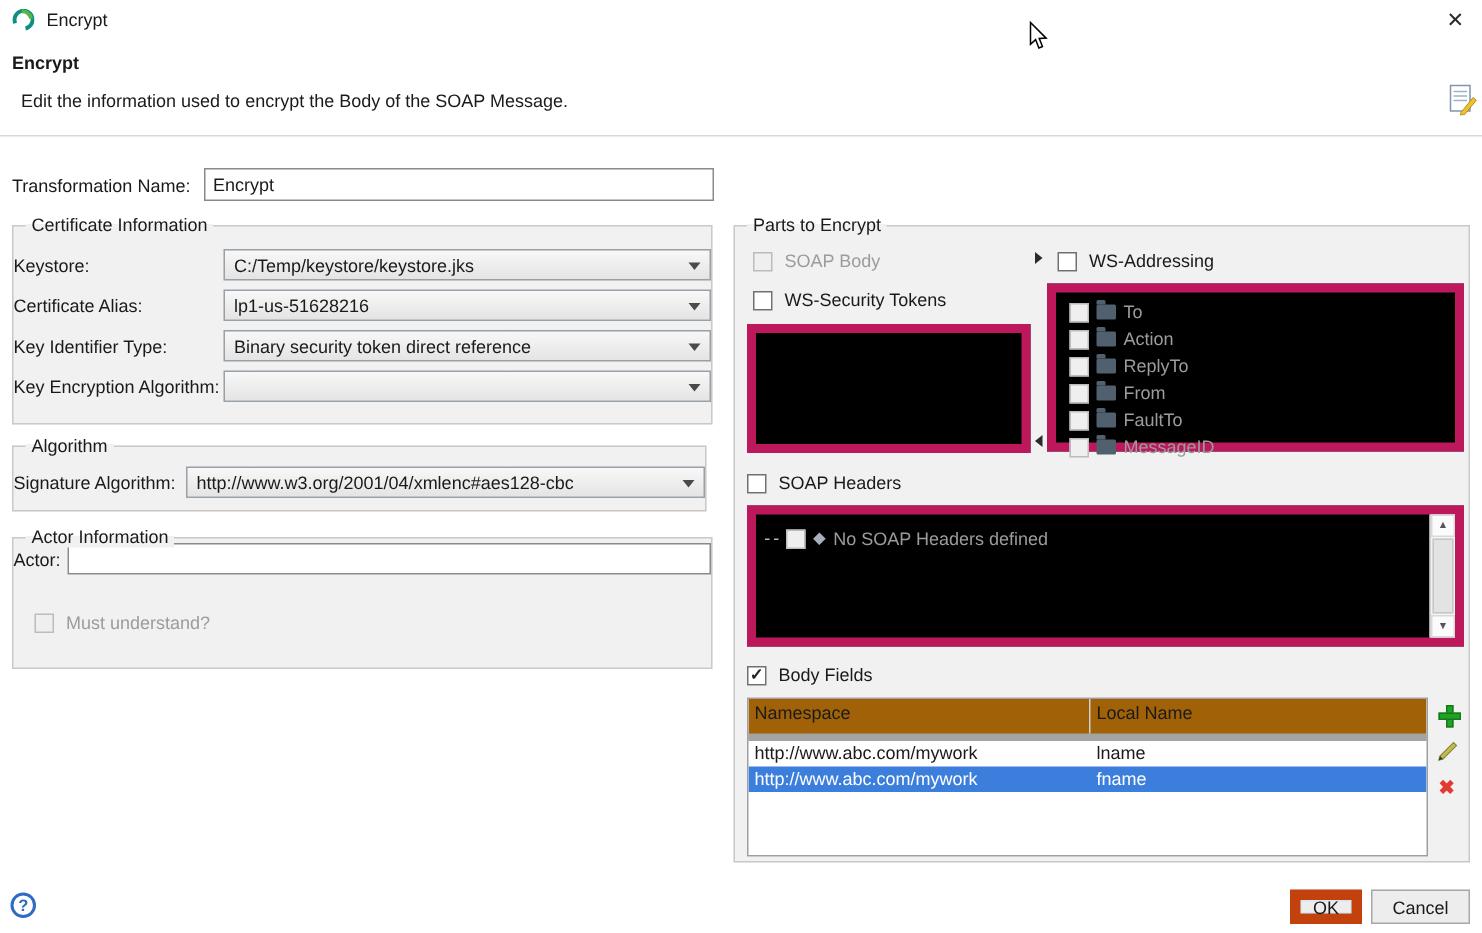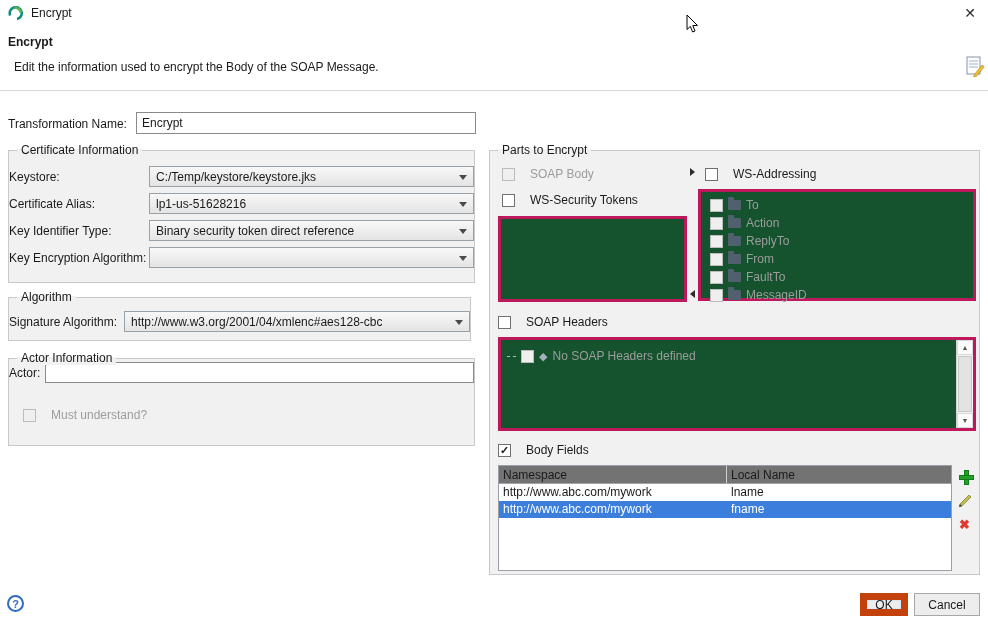--- a/index.html
+++ b/index.html
@@ -22,38 +22,38 @@
   .frow{display:flex;align-items:center;height:27px;padding:0 0}
   .flabel{flex:0 0 auto}
   
   .combo{position:relative;height:21px;background:linear-gradient(#f8f8f8,#e4e4e4);border:1px solid #98a0a8;display:flex;align-items:center;padding:0 22px 0 6px;flex:1 1 auto;min-width:0;cursor:default}
   .combo-text{white-space:nowrap;overflow:hidden}
   .combo-arrow{position:absolute;right:6px;top:8px;width:0;height:0;border-left:4px solid transparent;border-right:4px solid transparent;border-top:5px solid #4a4a4a}
   
   .cb{width:13px;height:13px;border:1px solid #707070;background:#fff;display:inline-flex;align-items:center;justify-content:center;flex:0 0 auto}
   .cb.disabled{border-color:#bcbcbc;background:#efefef}
   .cb .check{font-size:11px;font-weight:bold;color:#222;line-height:1}
-  .cbrow{position:absolute;display:flex;align-items:center;gap:15px;white-space:nowrap}
+  .cbrow{position:absolute;display:flex;align-items:center;gap:8px;white-space:nowrap}
   .dis-text{color:#9c9c9c}
   
-  .whitebox{position:absolute;background:#14532d;border:3px solid #be185d}
+  .whitebox{position:absolute;background:#000000;border:6px solid #be185d}
   
   .tree-row{display:flex;align-items:center;gap:5px;height:18px;padding-left:9px;white-space:nowrap}
   .folder-icon{width:13px;height:10px;background:#51606e;border-radius:1px;position:relative;display:inline-block;flex:0 0 auto}
   .folder-icon::before{content:"";position:absolute;top:-3px;left:0;width:6px;height:3px;background:#51606e;border-radius:1px 1px 0 0}
   .diamond{color:#a7b0ba;font-size:11px;line-height:1}
   .stub{width:9px;height:0;border-top:1px dashed #b9b9b9;display:inline-block;flex:0 0 auto}
   
   .vscroll{position:absolute;right:0;top:0;bottom:0;width:17px;background:#f3f3f3;border-left:1px solid #d2d2d2}
   .scroll-btn{height:15px;display:flex;align-items:center;justify-content:center;font-size:7px;color:#555;background:#fbfbfb;border:1px solid #dadada;cursor:pointer}
   .scroll-btn.bottom{position:absolute;left:0;right:0;bottom:0}
   .scroll-thumb{position:absolute;left:1px;right:1px;top:16px;bottom:16px;background:#e3e3e3;border:1px solid #c6c6c6}
   
   .bf-table{position:absolute;background:#fff;border:1px solid #9aa0a6;overflow:hidden}
-  .bf-header{display:flex;height:18px;border-bottom:1px solid #a3a3a3;background:#737373}
+  .bf-header{display:flex;height:28px;border-bottom:5px solid #a3a3a3;background:#a16207}
   .bf-hcell{padding:2px 4px;white-space:nowrap;overflow:hidden}
   .bf-hcell.ns{width:228px;border-right:1px solid #cfcfcf}
   .bf-hcell.ln{flex:1}
   .bf-row{display:flex;height:17px;cursor:default}
   .bf-cell{padding:1px 4px;white-space:nowrap;overflow:hidden}
   .bf-cell.ns{width:228px}
   .bf-cell.ln{flex:1}
   .bf-row.selected{background:#3c7edb;color:#fff}
   
   .plus-icon{position:relative;width:13px;height:13px;display:inline-block;cursor:pointer}

